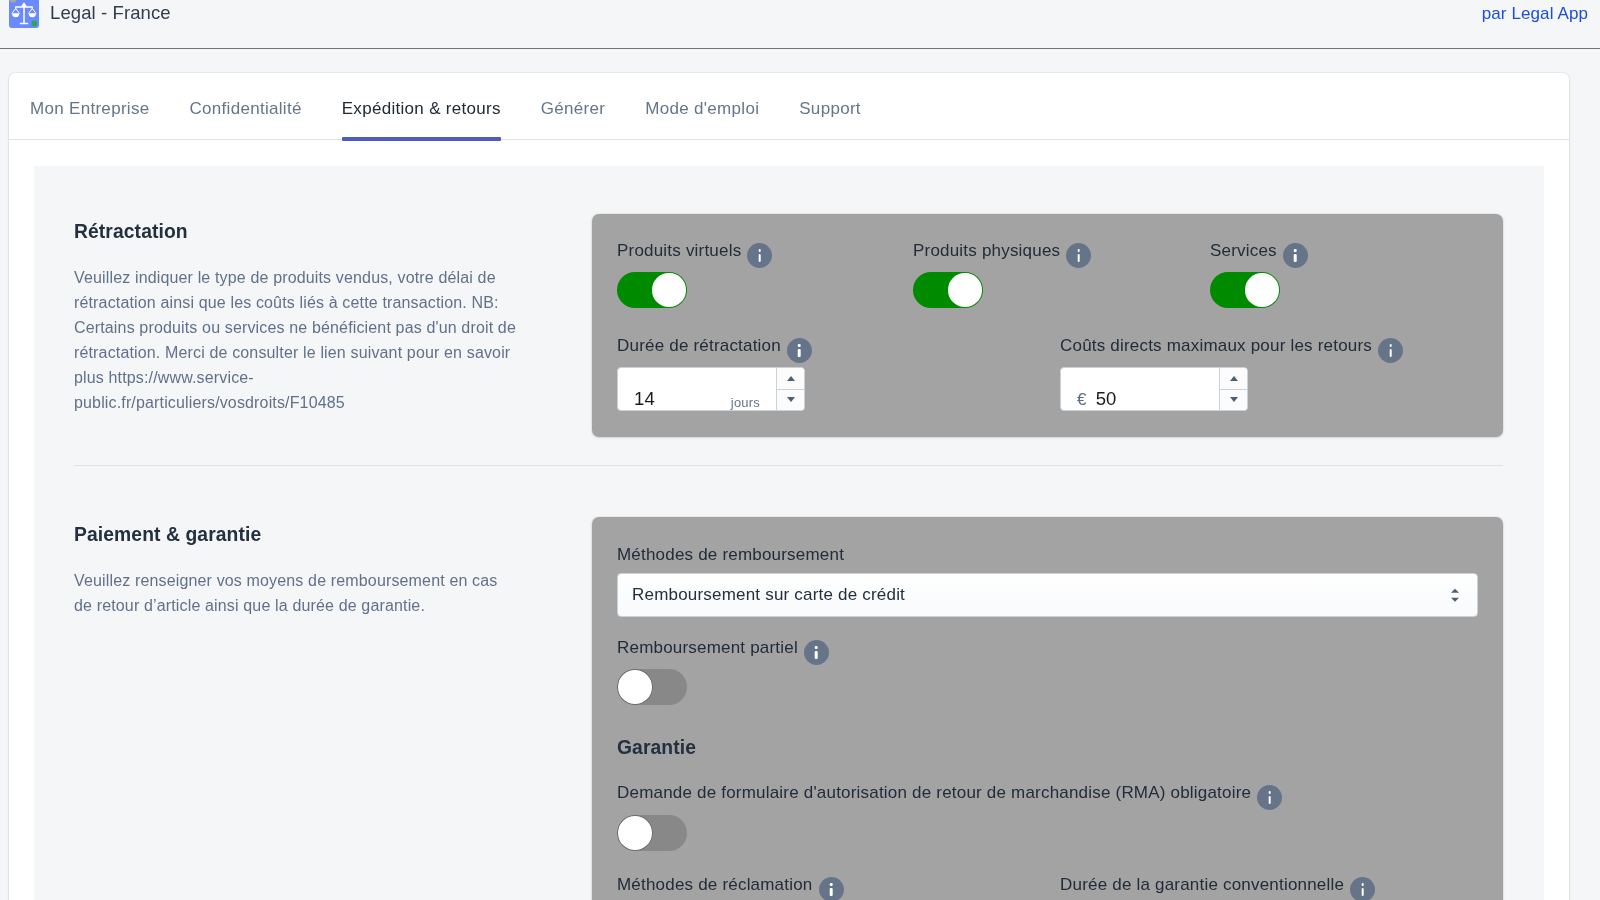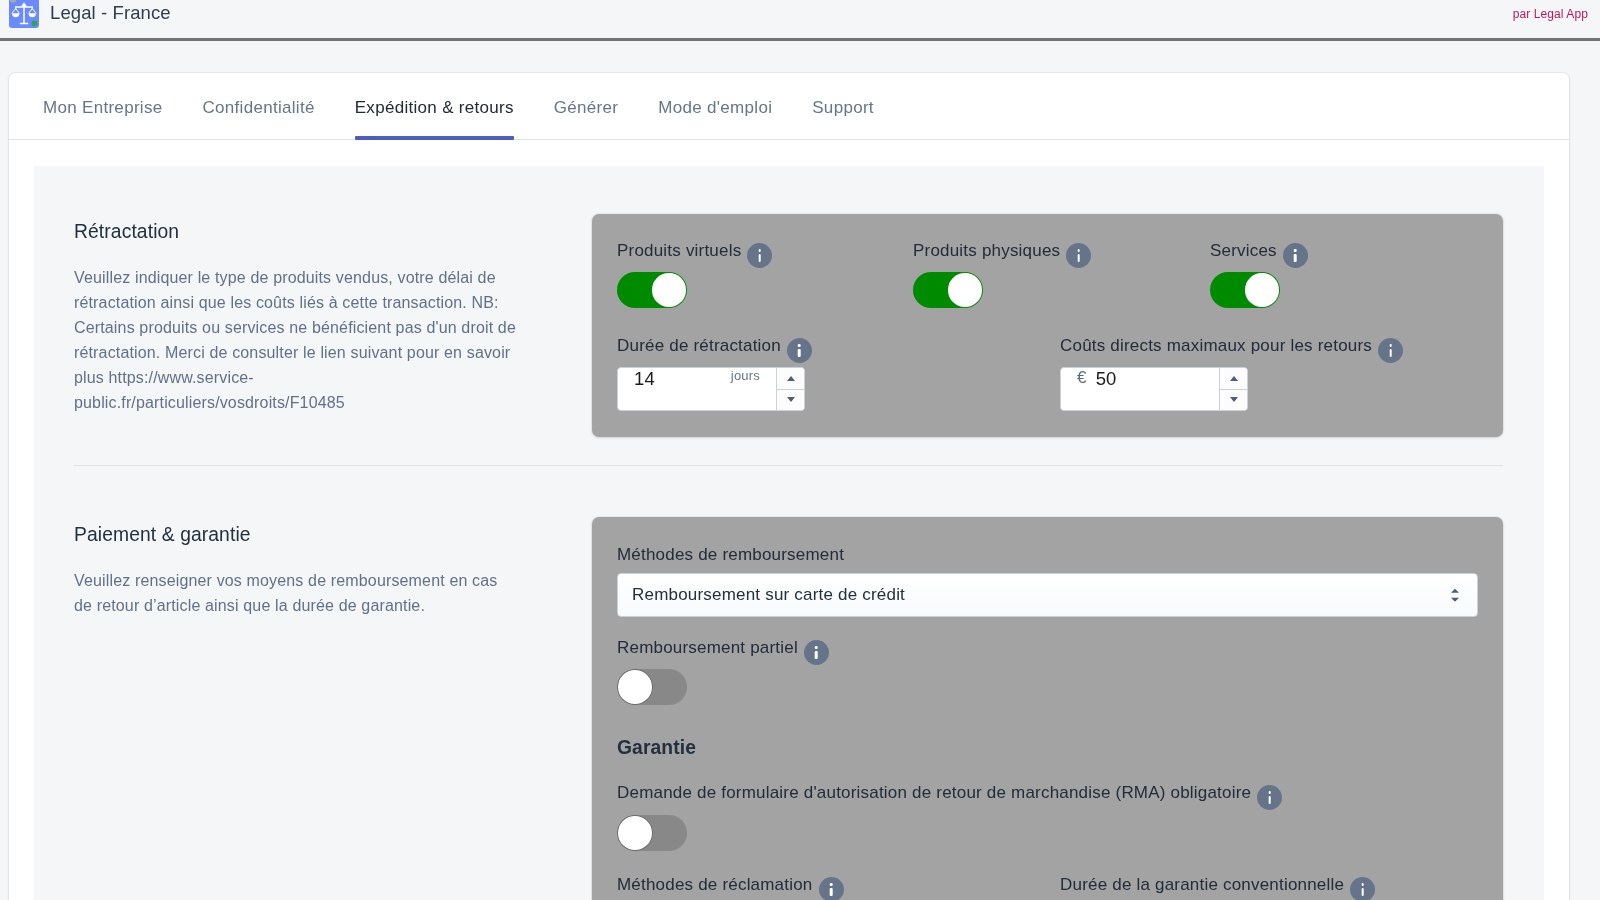--- a/index.html
+++ b/index.html
@@ -2,38 +2,38 @@
 <html><head>
 <meta charset="utf-8">
 <title>Legal - France</title>
 <style>
 *{box-sizing:border-box;margin:0;padding:0}
 html,body{width:1600px;height:900px;overflow:hidden}
 body{background:#f4f6f8;font-family:"Liberation Sans",sans-serif;-webkit-font-smoothing:antialiased}
 .appbar,.tabs,.content{will-change:transform;transform:translateZ(0)}
 
 
-.appbar{height:41px;background:#f4f6f8;display:flex;align-items:center;border-bottom:3px solid #737373;position:relative}
+.appbar{height:49px;background:#f4f6f8;display:flex;align-items:center;border-bottom:1px solid #737373;position:relative}
 .applogo{width:30px;height:30px;border-radius:3px;background:#6b8afd;position:absolute;left:9px;top:-2px;flex:0 0 auto;overflow:hidden;display:block}
 .apptitle{position:absolute;left:50px;top:3px;font-size:18.5px;letter-spacing:.1px;color:#313d4e;line-height:20px}
-.appby{position:absolute;right:12px;top:4px;font-size:12px;letter-spacing:.1px;color:#be185d;line-height:20px}
+.appby{position:absolute;right:12px;top:4px;font-size:17px;letter-spacing:.1px;color:#1d4ed8;line-height:20px}
 
 
 .card{position:absolute;left:9px;top:73px;width:1560px;height:900px;background:#fff;border-radius:6px;
   box-shadow:0 0 0 1px rgba(63,63,68,.06),0 1px 3px 0 rgba(63,63,68,.13)}
-.tabs{display:flex;align-items:flex-end;height:67px;border-bottom:1px solid #dfe3e8;padding-left:14px}
+.tabs{display:flex;align-items:center;height:67px;border-bottom:1px solid #dfe3e8;padding-left:1px}
 .tab{font-size:17px;letter-spacing:.3px;color:#65768a;padding:27px 20px 22px;position:relative;cursor:pointer;white-space:nowrap;line-height:18px}
 .tab.active{color:#212b36}
 .tab.active:after{content:"";position:absolute;left:20px;right:20px;bottom:-1px;height:4px;background:#4e5cc0;border-radius:1px}
 
 
 .content{position:absolute;left:25px;top:93px;width:1510px;height:807px;background:#f4f6f8;overflow:hidden}
 .section{display:flex;align-items:flex-start}
 .secleft{width:558px;flex:0 0 auto;padding-left:40px;padding-right:76px;padding-top:6px}
-.sech{font-size:19.3px;font-weight:normal;color:#22303f;letter-spacing:.1px;margin-bottom:21px;line-height:24px}
+.sech{font-size:19.3px;font-weight:bold;color:#22303f;letter-spacing:.1px;margin-bottom:21px;line-height:24px}
 .secp{font-size:16px;line-height:25px;letter-spacing:.15px;color:#62718a;width:442px}
 .secright{flex:1 1 auto;min-width:0;padding-right:41px}
 .panel{background:#a3a3a3;border-radius:7px;box-shadow:0 0 0 1px rgba(63,63,68,.05),0 1px 3px 0 rgba(63,63,68,.13)}
 .divider{height:1px;background:#dfe3e8;margin-left:40px;margin-right:41px}
 
 
 .lbl{font-size:17px;letter-spacing:.2px;color:#222c3a;display:flex;align-items:center;line-height:25px}
 .info{width:25px;height:25px;border-radius:50%;background:#66748a;margin-left:6px;flex:0 0 auto;display:inline-block;position:relative;vertical-align:middle;top:5px}
 .info:before{content:"";position:absolute;left:50%;top:6.2px;width:2.6px;height:2.6px;border-radius:50%;background:#fff;transform:translateX(-50%)}
 .info:after{content:"";position:absolute;left:50%;top:11.2px;width:2.6px;height:8px;border-radius:1.1px;background:#fff;transform:translateX(-50%)}
@@ -41,21 +41,21 @@
 
 .tgl{width:70px;height:36px;border-radius:18px;position:relative;cursor:pointer;display:block}
 .tgl.on{background:#008a00}
 .tgl.off{background:#888888}
 .tgl .knob{position:absolute;top:1.3px;width:33.4px;height:33.4px;border-radius:50%;background:#fff}
 .tgl.on .knob{left:35.3px}
 .tgl.off .knob{left:1.3px;box-shadow:0 0 0 .5px rgba(0,0,0,.42)}
 
 
 .num{display:flex;width:188px;height:44px;border:1px solid #c9d2da;border-radius:4px;background:#fff;overflow:hidden}
-.num .inp{flex:1 1 auto;display:flex;align-items:flex-start;padding:0 16px 0 16px;min-width:0}
+.num .inp{flex:1 1 auto;display:flex;align-items:flex-end;padding:0 16px 0 16px;min-width:0}
 .num .val{font-size:18.5px;color:#1b1b1b;letter-spacing:.1px}
 .num .cur{font-size:17px;color:#5b6b7d;margin-right:9px;letter-spacing:.2px}
 .num .suffix{margin-left:auto;color:#65768a;font-size:13px;letter-spacing:.2px}
 .num .spin{width:28px;flex:0 0 28px;border-left:1px solid #c9d2da;display:flex;flex-direction:column;background:#fcfcfd}
 .num .spin .sbtn{flex:1;display:flex;align-items:center;justify-content:center;cursor:pointer}
 .num .spin .sbtn:first-child{border-bottom:1px solid #c9d2da}
 .tri-u{width:0;height:0;border-left:4.2px solid transparent;border-right:4.2px solid transparent;border-bottom:5px solid #4d5f72}
 .tri-d{width:0;height:0;border-left:4.2px solid transparent;border-right:4.2px solid transparent;border-top:5px solid #4d5f72}
 
 

